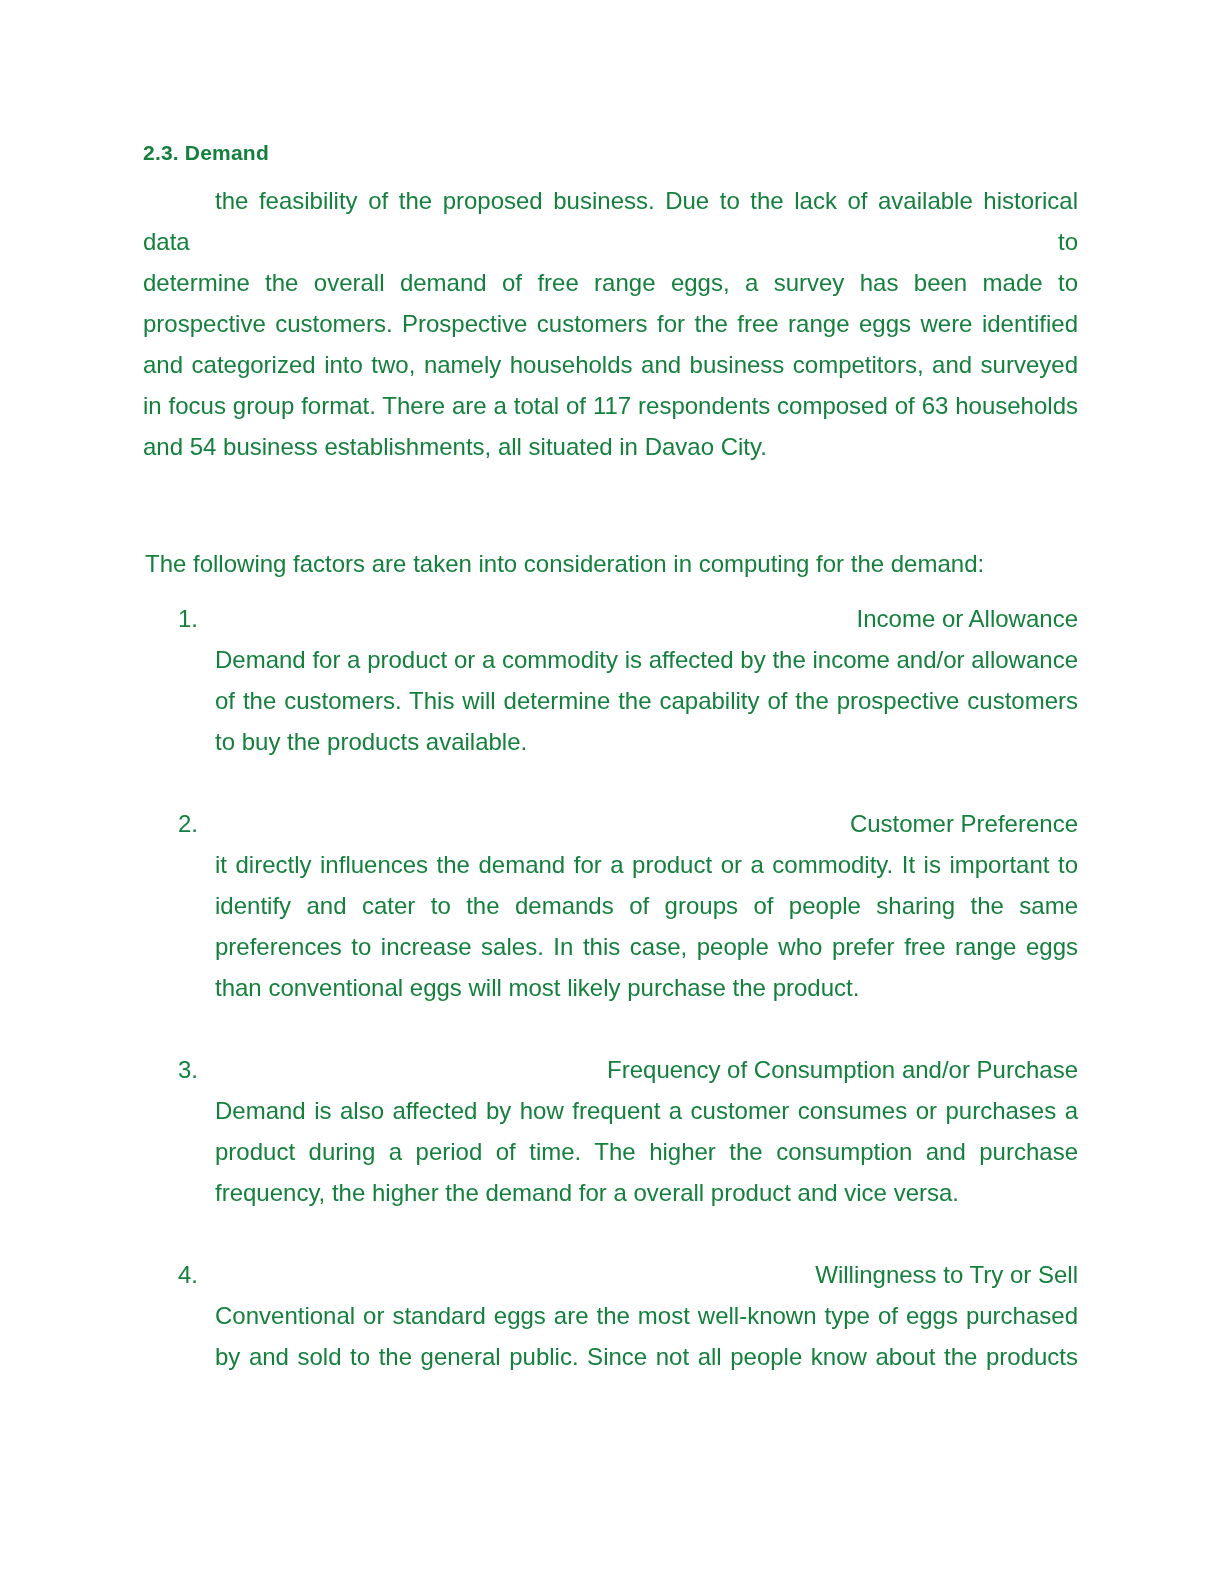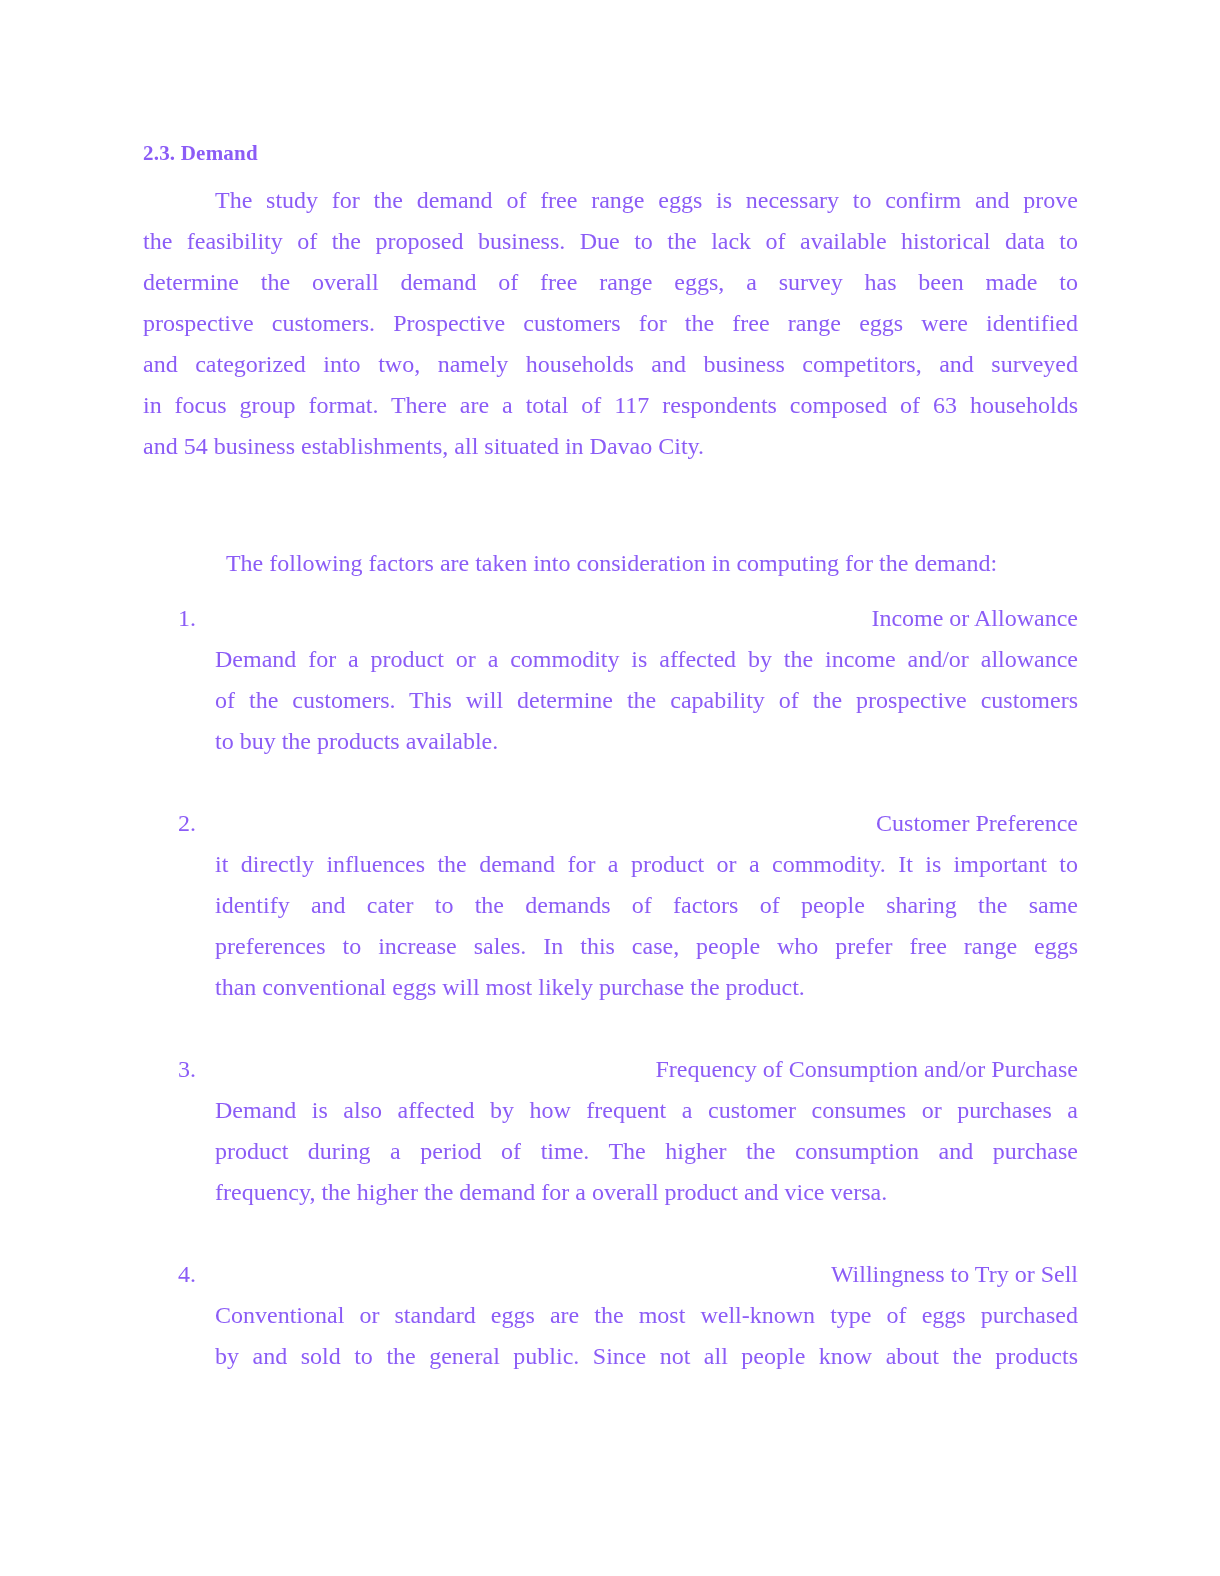--- a/index.html
+++ b/index.html
@@ -5,22 +5,22 @@
   html, body {
     margin: 0;
     padding: 0;
     background: #ffffff;
   }
   .page {
     position: relative;
     width: 1220px;
     height: 1576px;
     background: #ffffff;
-    color: #8b5cf6;
-    font-family: Liberation Serif, serif;
+    color: #15803d;
+    font-family: Liberation Sans, sans-serif;
     overflow: hidden;
   }
   .content {
     position: absolute;
     left: 143px;
     top: 140px;
     width: 935px;
   }
   .heading {
     font-size: 21px;
@@ -40,21 +40,21 @@
   .intro {
     margin: 0 0 76px 0;
   }
   .intro .line:first-child {
     text-indent: 72px;
   }
   .intro .line:last-child {
     text-align-last: left;
   }
   .lead {
-    text-align: center;
+    text-align: left;
     margin: 0 0 14px 2px;
   }
   .factor {
     position: relative;
     padding-left: 72px;
     margin: 0 0 41px 0;
   }
   .factor:last-child {
     margin-bottom: 0;
   }
@@ -75,21 +75,20 @@
 </style>
 </head>
 <body>
 
 <div class="page">
   <div class="content">
 
     <div class="heading">2.3. Demand</div>
 
     <div class="bodytext intro">
-        <div class="line">The study for the demand of free range eggs is necessary to confirm and prove</div>
         <div class="line">the feasibility of the proposed business. Due to the lack of available historical data to</div>
         <div class="line">determine the overall demand of free range eggs, a survey has been made to</div>
         <div class="line">prospective customers. Prospective customers for the free range eggs were identified</div>
         <div class="line">and categorized into two, namely households and business competitors, and surveyed</div>
         <div class="line">in focus group format. There are a total of 117 respondents composed of 63 households</div>
         <div class="line">and 54 business establishments, all situated in Davao City.</div>
       </div>
 
     <div class="bodytext lead">The following factors are taken into consideration in computing for the demand:</div>
 
@@ -101,21 +100,21 @@
           <div class="line">of the customers. This will determine the capability of the prospective customers</div>
           <div class="line">to buy the products available.</div>
         </div>
     </div>
 
     <div class="bodytext factor">
       <span class="factor-number">2.</span>
       <div class="factor-title">Customer Preference</div>
       <div class="factor-lines">
           <div class="line">it directly influences the demand for a product or a commodity. It is important to</div>
-          <div class="line">identify and cater to the demands of factors of people sharing the same</div>
+          <div class="line">identify and cater to the demands of groups of people sharing the same</div>
           <div class="line">preferences to increase sales. In this case, people who prefer free range eggs</div>
           <div class="line">than conventional eggs will most likely purchase the product.</div>
         </div>
     </div>
 
     <div class="bodytext factor">
       <span class="factor-number">3.</span>
       <div class="factor-title">Frequency of Consumption and/or Purchase</div>
       <div class="factor-lines">
           <div class="line">Demand is also affected by how frequent a customer consumes or purchases a</div>

